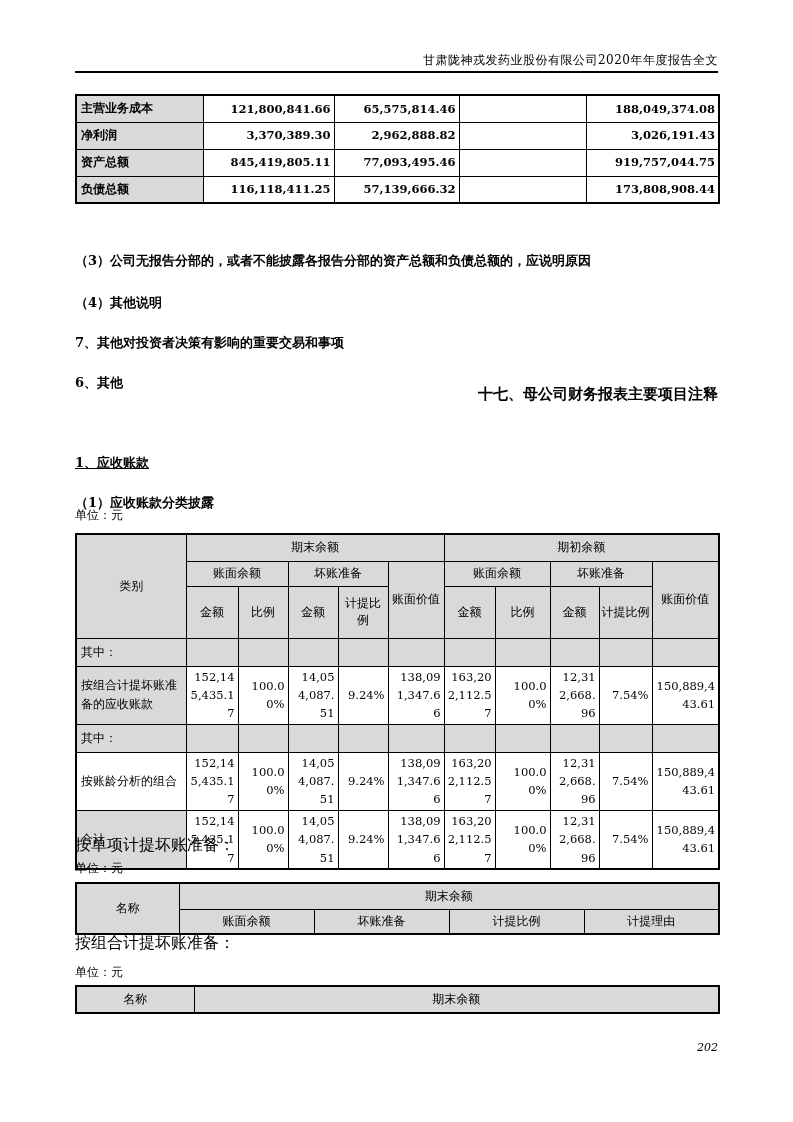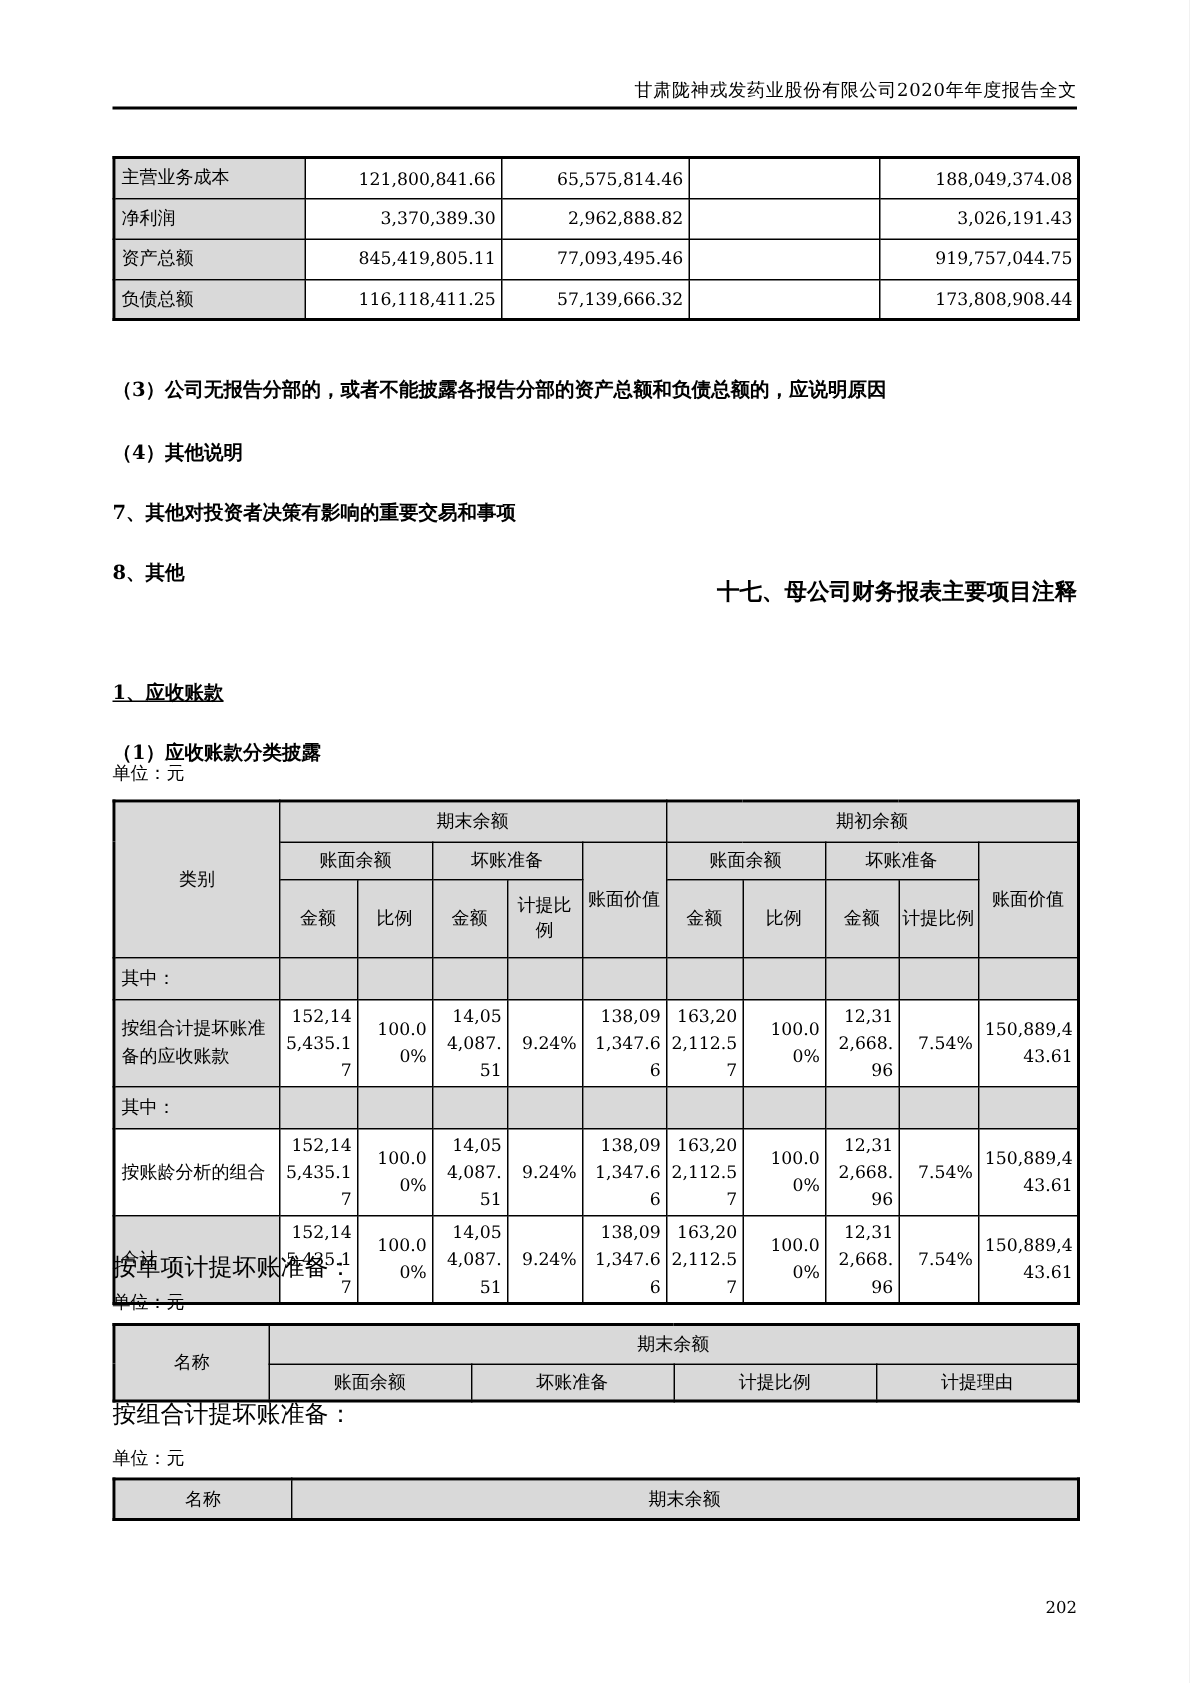--- a/index.html
+++ b/index.html
@@ -22,21 +22,21 @@
   .pagenum{font-size:11px;line-height:14px;text-align:right;}
 </style>
 </head>
 <body>
 
 <div class="page">
 
   <div class="abs header-title" style="top:52px;">甘肃陇神戎发药业股份有限公司2020年年度报告全文</div>
   <div class="abs rule" style="top:71px;"></div>
 
-  <table class="doc abs" style="top:104px;">
+  <table class="doc abs" style="top:94px;font-weight:bold;">
     <colgroup>
         <col style="width:127px">
         <col style="width:131px">
         <col style="width:125px">
         <col style="width:127px">
         <col style="width:133px">
       </colgroup>
     <tbody>
       <tr style="height:27px">
         <td class="lbl gray">主营业务成本</td>
@@ -65,21 +65,21 @@
         <td class="num">57,139,666.32</td>
         <td class="num"></td>
         <td class="num">173,808,908.44</td>
       </tr>
     </tbody>
   </table>
 
   <div class="abs hd" style="top:225px;">（3）公司无报告分部的，或者不能披露各报告分部的资产总额和负债总额的，应说明原因</div>
   <div class="abs hd" style="top:267px;">（4）其他说明</div>
   <div class="abs hd" style="top:307px;">7、其他对投资者决策有影响的重要交易和事项</div>
-  <div class="abs hd" style="top:347px;">8、其他</div>
+  <div class="abs hd" style="top:347px;">6、其他</div>
   <div class="abs hd-lg" style="top:384px;">十七、母公司财务报表主要项目注释</div>
   <div class="abs hd" style="top:427px;text-decoration:underline;">1、应收账款</div>
   <div class="abs hd" style="top:467px;">（1）应收账款分类披露</div>
 
   <div class="abs unit" style="top:507px;">单位：元</div>
 
   <table class="doc abs" style="top:533px;">
     <colgroup>
       <col style="width:110px">
         <col style="width:52px">
@@ -221,15 +221,15 @@
         <col style="width:525px">
       </colgroup>
     <thead>
       <tr style="height:27px">
         <th class="hc gray">名称</th>
         <th class="hc gray">期末余额</th>
       </tr>
     </thead>
   </table>
 
-  <div class="abs pagenum" style="top:1065px;">202</div>
+  <div class="abs pagenum" style="top:1041px;font-style:italic;">202</div>
 
 </div>
 
 </body></html>

